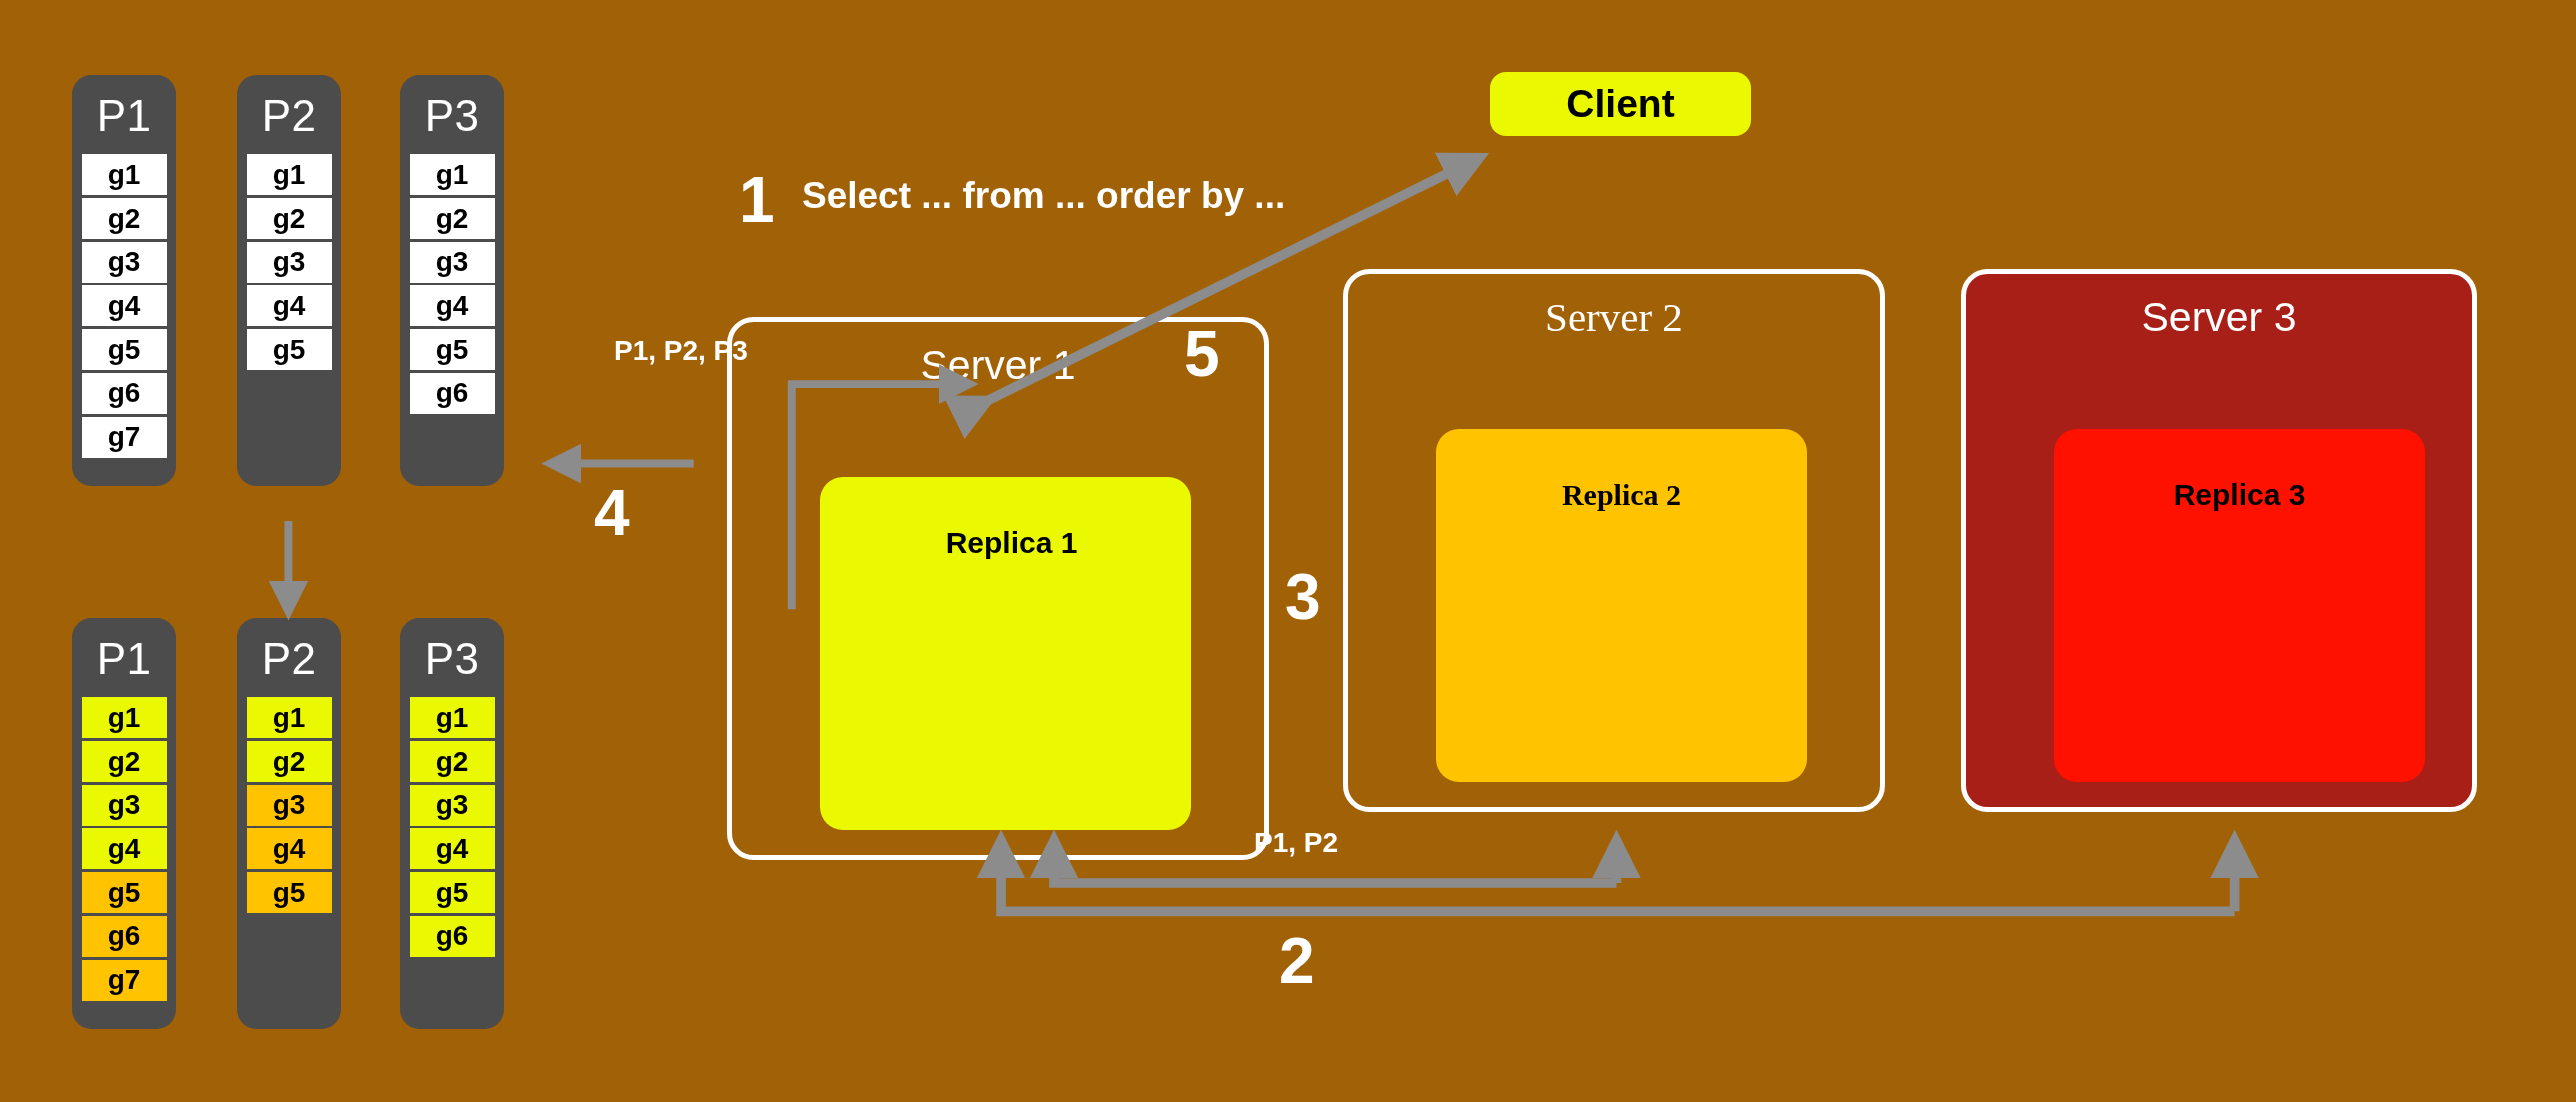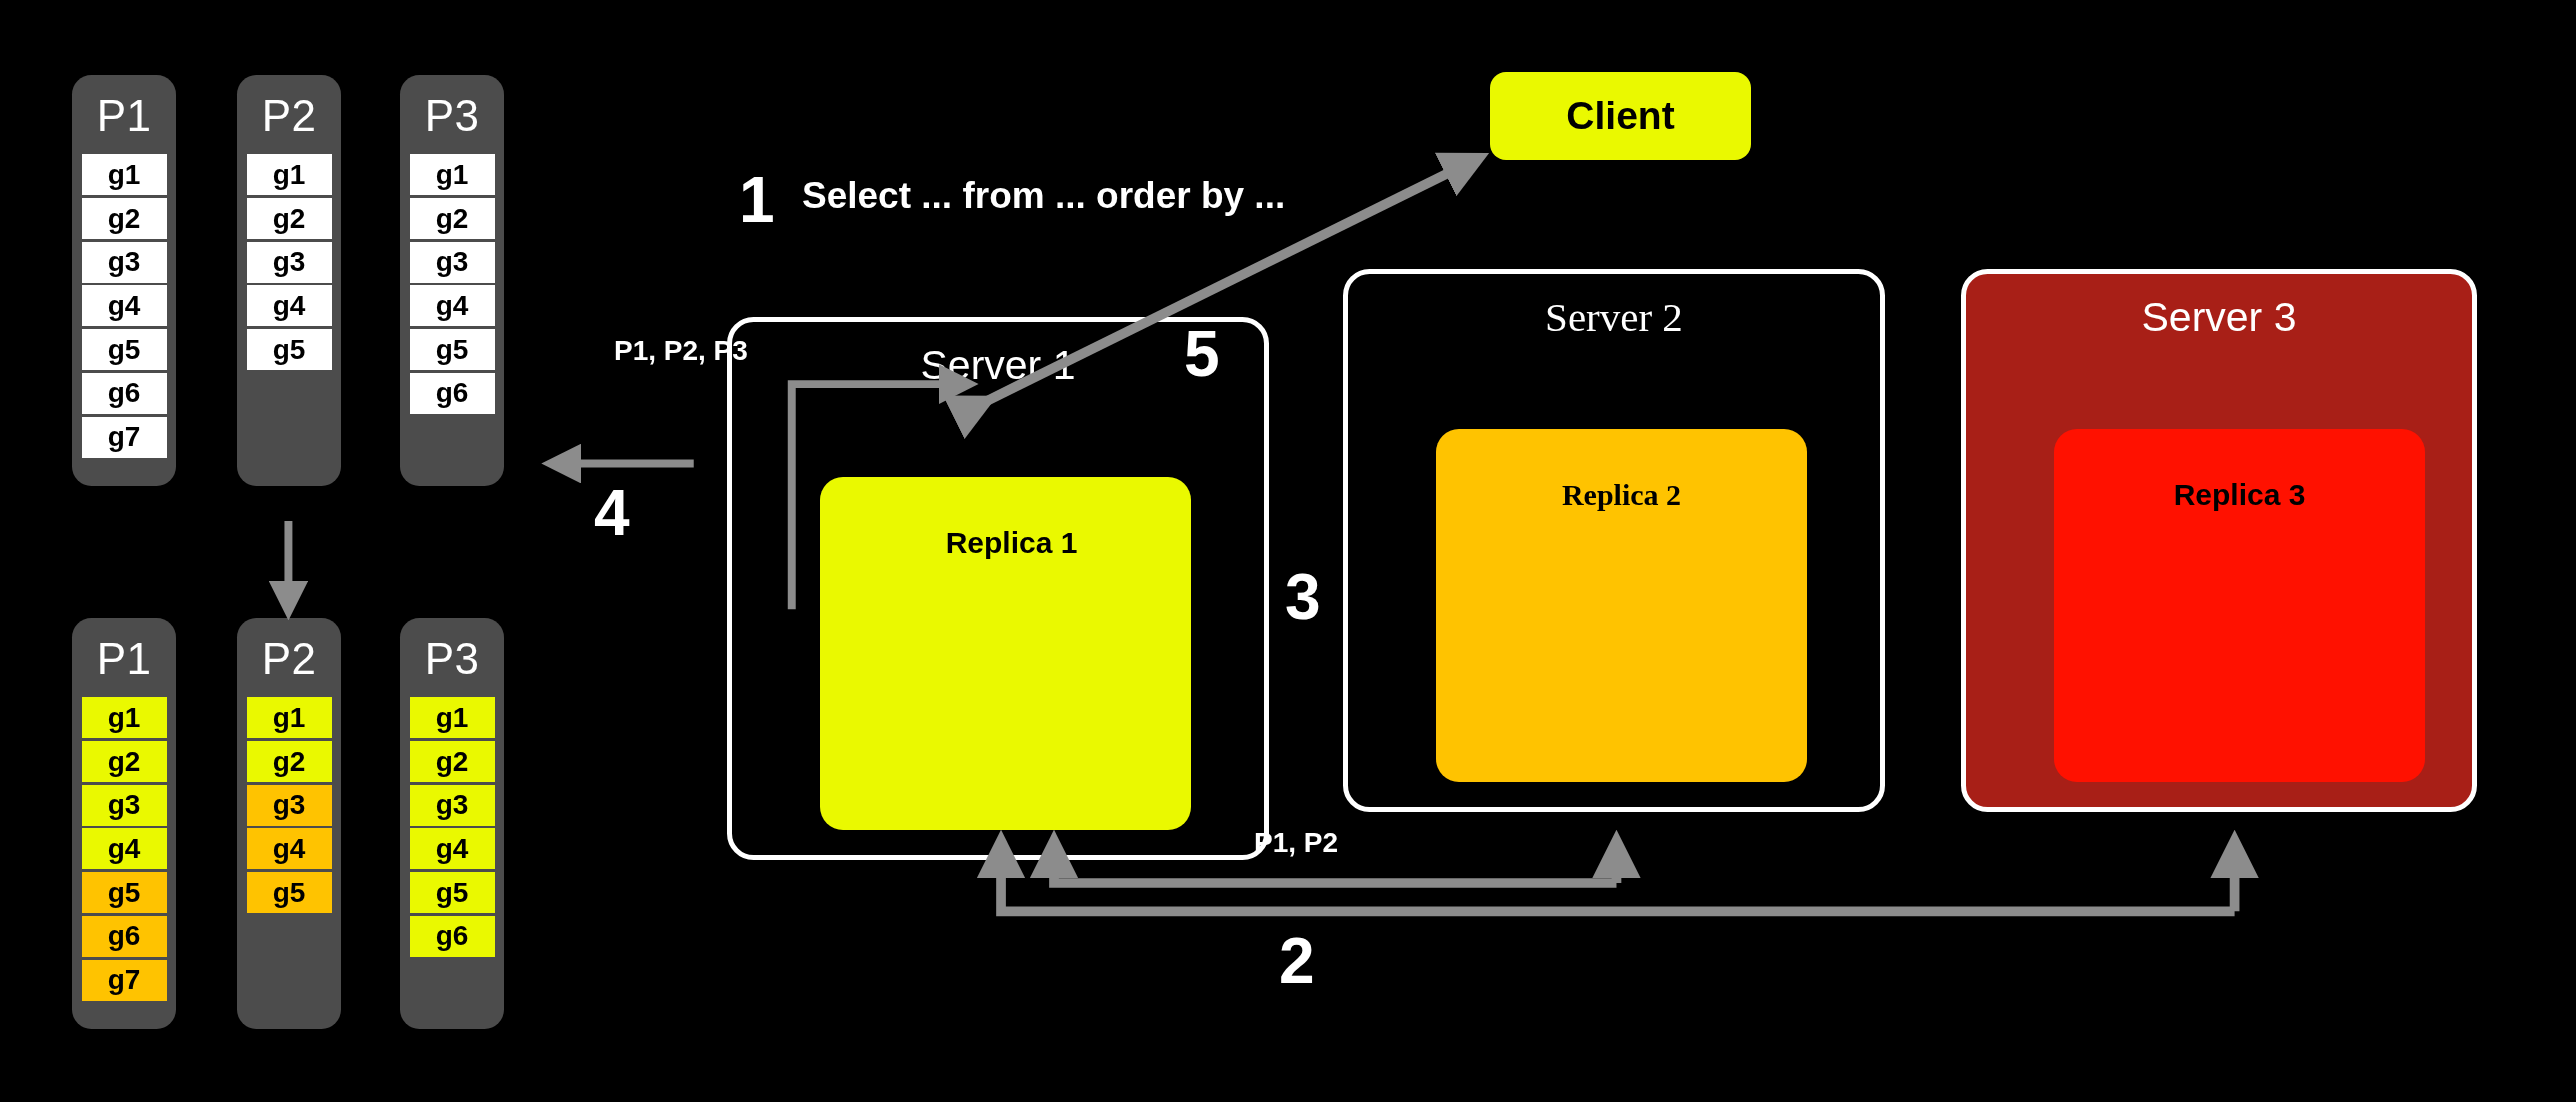--- a/index.html
+++ b/index.html
@@ -5,21 +5,21 @@
 <style>
   html, body {
     margin: 0;
     padding: 0;
     background: #333333;
   }
   #stage {
     position: relative;
     width: 2576px;
     height: 1102px;
-    background: #000000;
+    background: #a16207;
     font-family: "Liberation Sans", sans-serif;
     overflow: hidden;
   }
   svg.layer {
     position: absolute;
     left: 0;
     top: 0;
     width: 2576px;
     height: 1102px;
     pointer-events: none;
@@ -204,21 +204,21 @@
     <div class="cells">
       <div class="cell yellow">g1</div>
       <div class="cell yellow">g2</div>
       <div class="cell yellow">g3</div>
       <div class="cell yellow">g4</div>
       <div class="cell yellow">g5</div>
       <div class="cell yellow">g6</div>
     </div>
   </div>
 
-  <div class="client" style="left:1490px; top:72px; width:261px; height:88px;">
+  <div class="client" style="left:1490px; top:72px; width:261px; height:64px;">
     <span>Client</span>
   </div>
 
   <div class="server" style="left:727px; top:269px; width:542px; height:543px;margin-top:48px;">
     <div class="server-title">Server 1</div>
     <div class="replica r1" style="left:88px; top:155px; width:371px; height:353px;padding-left:12px;">
       <span>Replica 1</span>
     </div>
   </div>
 

